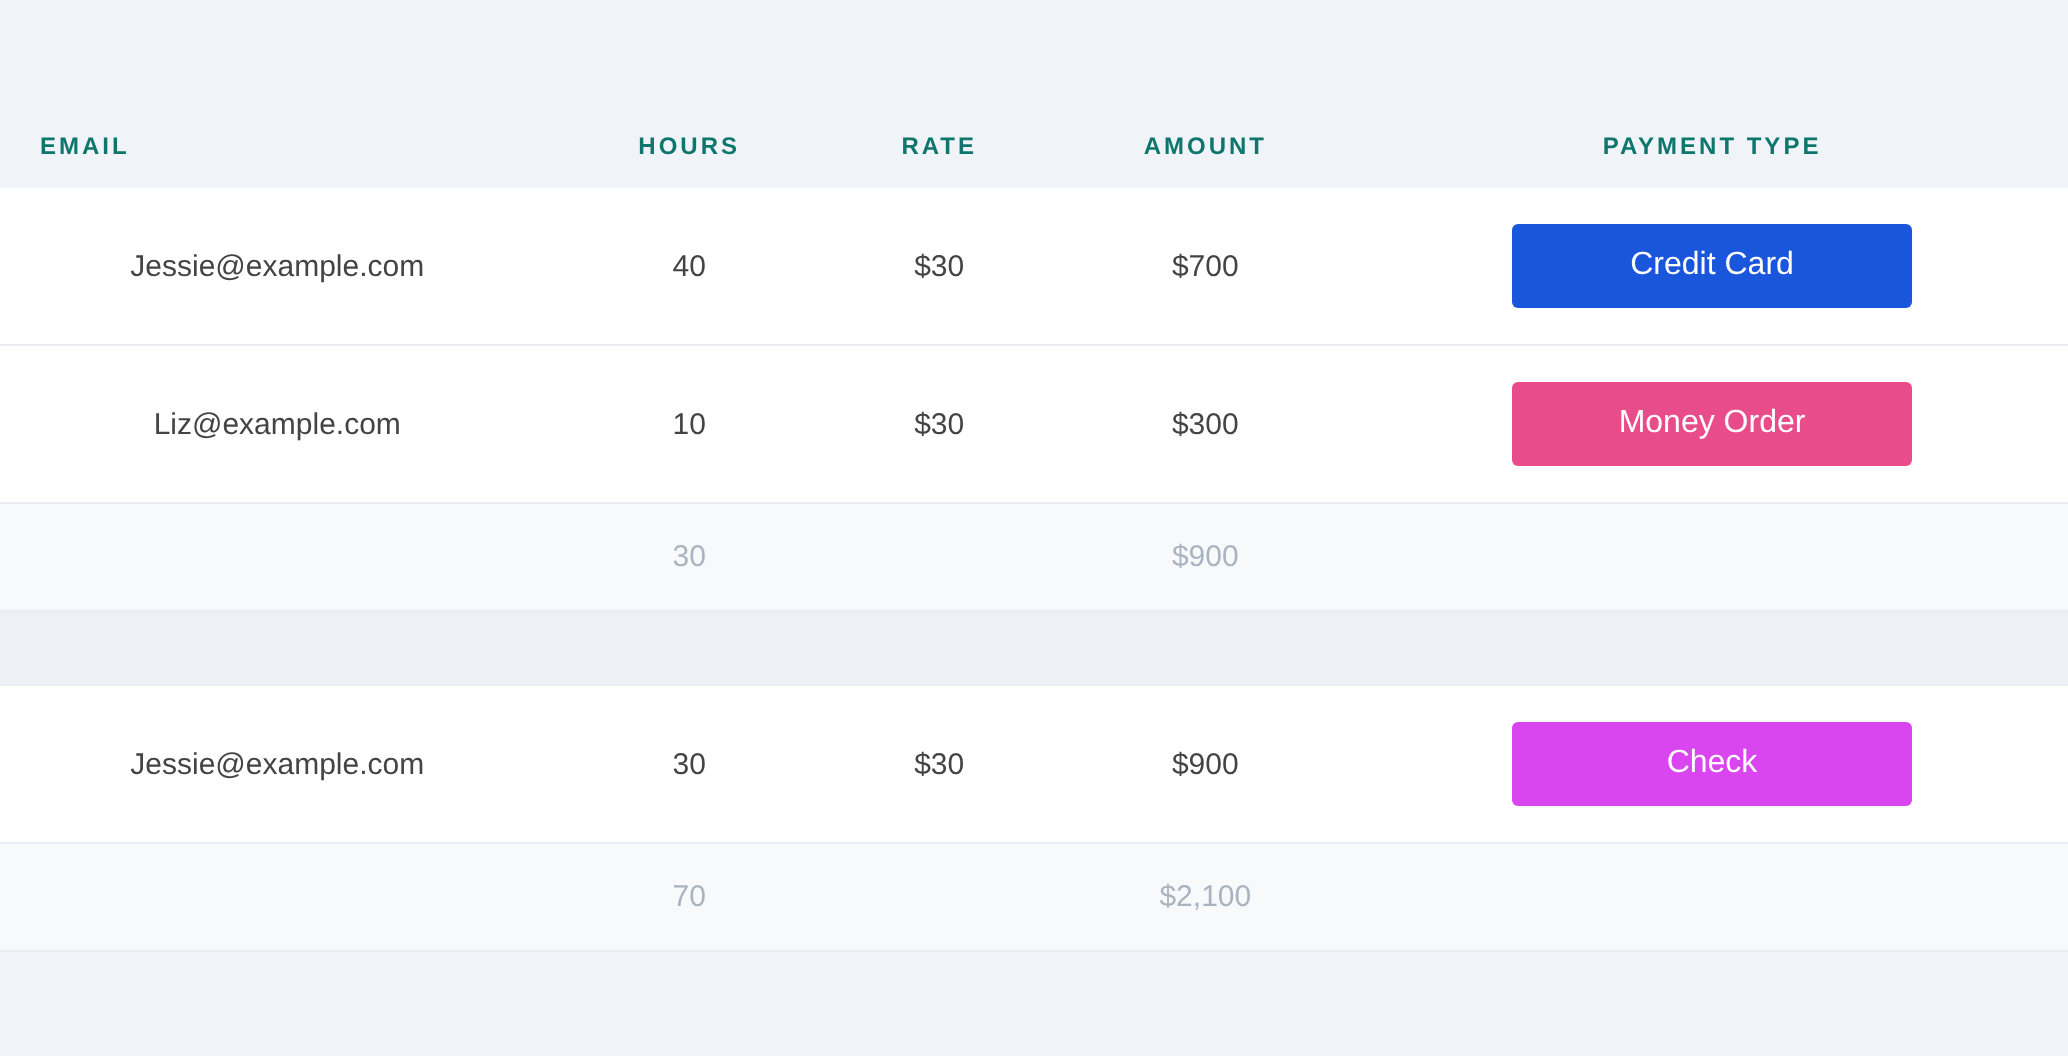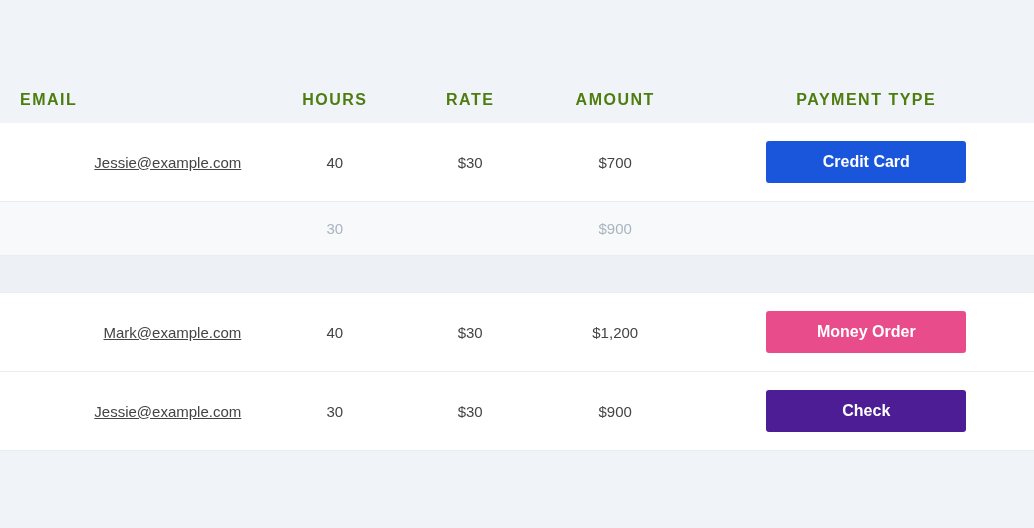--- a/index.html
+++ b/index.html
@@ -16,24 +16,24 @@
       width: 1034px;
       padding: 0;
     }
     table {
       width: 100%;
       border-collapse: collapse;
     }
     thead tr th {
       padding: 14px 20px;
       text-align: center;
-      font-size: 16px;
+      font-size: 12px;
       font-weight: 600;
       letter-spacing: 1.5px;
-      color: #4d7c0f;
+      color: #0f766e;
       text-transform: uppercase;
       background: #f0f4f8;
     }
     thead tr th:first-child {
       text-align: left;
     }
     tbody tr {
       background: #ffffff;
       border-bottom: 1px solid #e8edf2;
     }
@@ -44,45 +44,44 @@
       background: #edf1f5;
       height: 24px;
     }
     tbody tr td {
       padding: 18px 20px;
       font-size: 15px;
       color: #444;
       text-align: center;
     }
     tbody tr td:first-child {
-      text-align: right;
-      text-decoration: underline;
+      text-align: center;
     }
     .subtotal-row td {
       color: #aab4c0;
       font-size: 15px;
     }
     .payment-badge {
       display: inline-block;
       padding: 12px 0;
       width: 200px;
       text-align: center;
       font-size: 16px;
-      font-weight: 700;
+      font-weight: 400;
       color: #fff;
       border-radius: 3px;
     }
     .badge-credit-card {
       background-color: #1a56db;
     }
     .badge-money-order {
       background-color: #e84c8b;
     }
     .badge-check {
-      background-color: #4c1d95;
+      background-color: #d946ef;
     }
   </style>
 </head>
 <body>
 
 <div class="table-wrapper">
   <table>
     <thead>
       <tr>
         <th>EMAIL</th>
@@ -95,43 +94,50 @@
     <tbody id="table-body">
     <tr>
         <td>Jessie@example.com</td>
         <td>40</td>
         <td>$30</td>
         <td>$700</td>
         <td>
           <span class="payment-badge badge-credit-card">Credit Card</span>
         </td>
       </tr>
+        <tr>
+        <td>Liz@example.com</td>
+        <td>10</td>
+        <td>$30</td>
+        <td>$300</td>
+        <td>
+          <span class="payment-badge badge-money-order">Money Order</span>
+        </td>
+      </tr>
         <tr class="subtotal-row">
       <td></td>
       <td>30</td>
       <td></td>
       <td>$900</td>
       <td></td>
     </tr>
         <tr class="group-divider">
           <td colspan="5"></td>
         </tr>
         <tr>
-        <td>Mark@example.com</td>
-        <td>40</td>
-        <td>$30</td>
-        <td>$1,200</td>
-        <td>
-          <span class="payment-badge badge-money-order">Money Order</span>
-        </td>
-      </tr>
-        <tr>
         <td>Jessie@example.com</td>
         <td>30</td>
         <td>$30</td>
         <td>$900</td>
         <td>
           <span class="payment-badge badge-check">Check</span>
         </td>
       </tr>
+        <tr class="subtotal-row">
+      <td></td>
+      <td>70</td>
+      <td></td>
+      <td>$2,100</td>
+      <td></td>
+    </tr>
       </tbody>
   </table>
 </div>
 
 </body></html>

